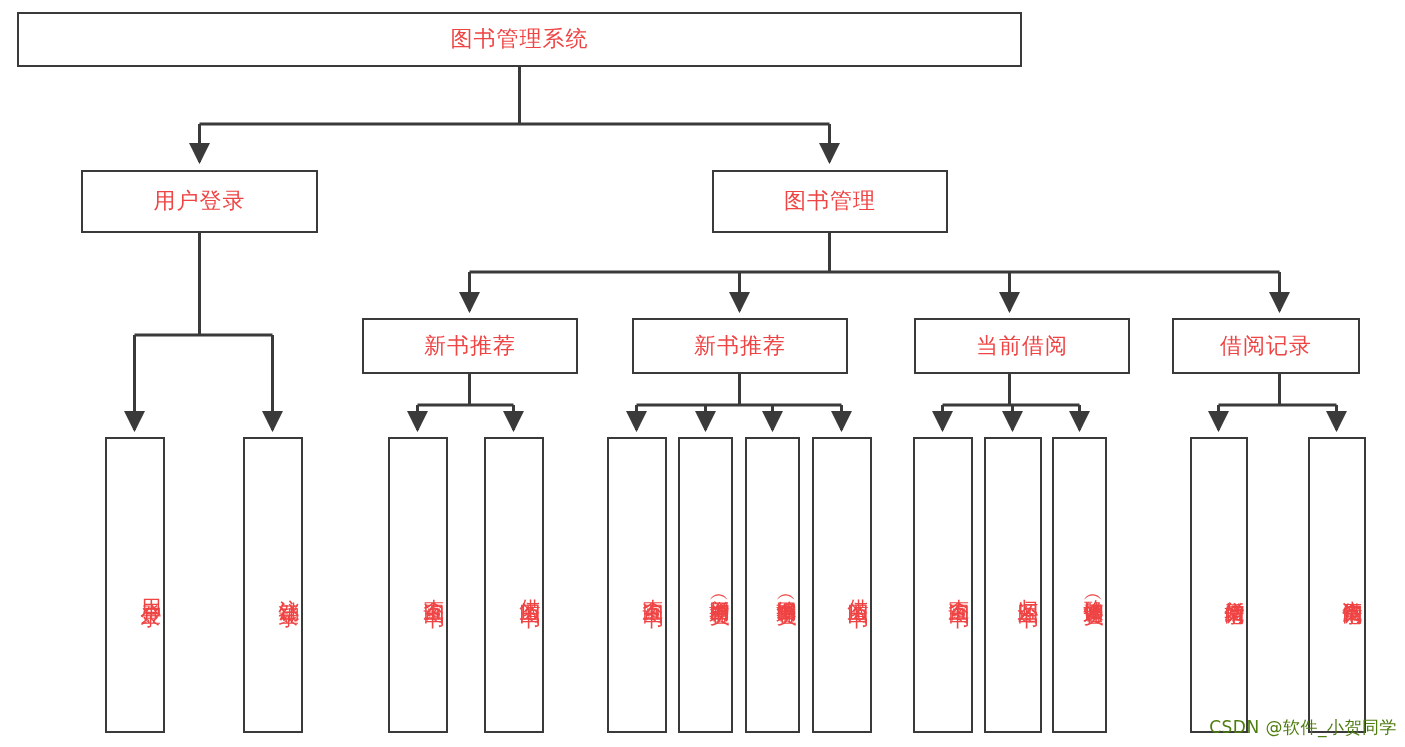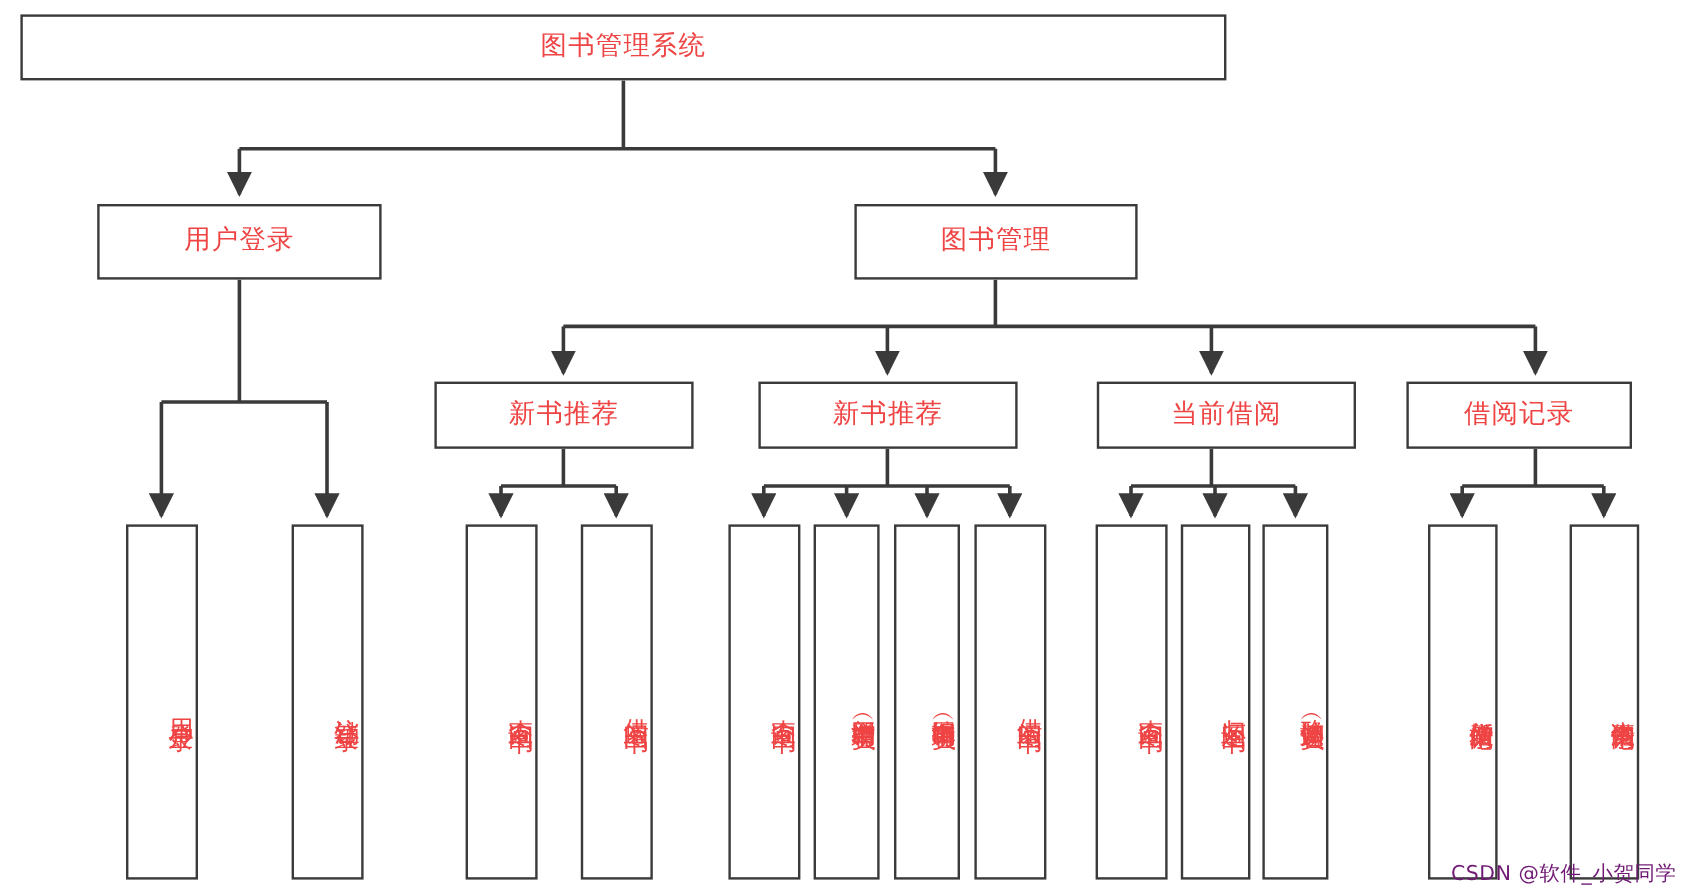--- a/index.html
+++ b/index.html
@@ -56,21 +56,21 @@
   }
   .node-v.v-long {
     font-size: 20px;
     letter-spacing: 1px;
   }
   #watermark {
     position: absolute;
     right: 8px;
     bottom: 8px;
     font-size: 17px;
-    color: #701a75;
+    color: #4d7c0f;
     letter-spacing: 0.5px;
     z-index: 5;
     white-space: nowrap;
     user-select: none;
   }
 </style>
 </head>
 <body>
 
 <div id="diagram-root">

